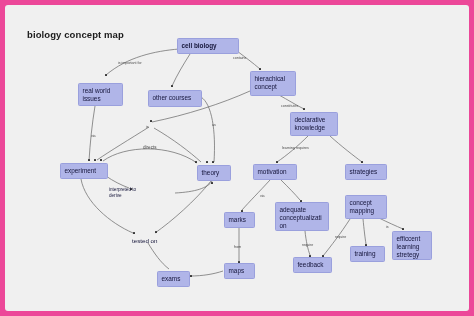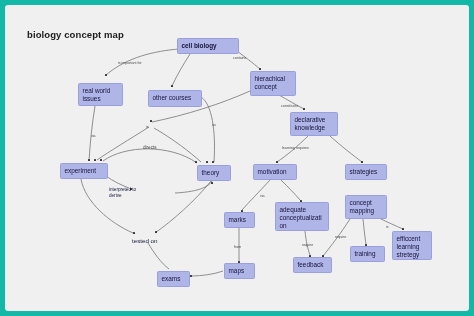--- a/index.html
+++ b/index.html
@@ -11,21 +11,21 @@
   body {
     width: 474px;
     height: 316px;
     overflow: hidden;
     font-family: "Liberation Sans", sans-serif;
   }
   #app {
     position: relative;
     width: 474px;
     height: 316px;
-    background: #14b8a6;
+    background: #ec4899;
   }
   
   #canvas {
     position: absolute;
     left: 5px;
     top: 5px;
     width: 464px;
     height: 306px;
     background: #f0f0f0;
     border-radius: 3px;

